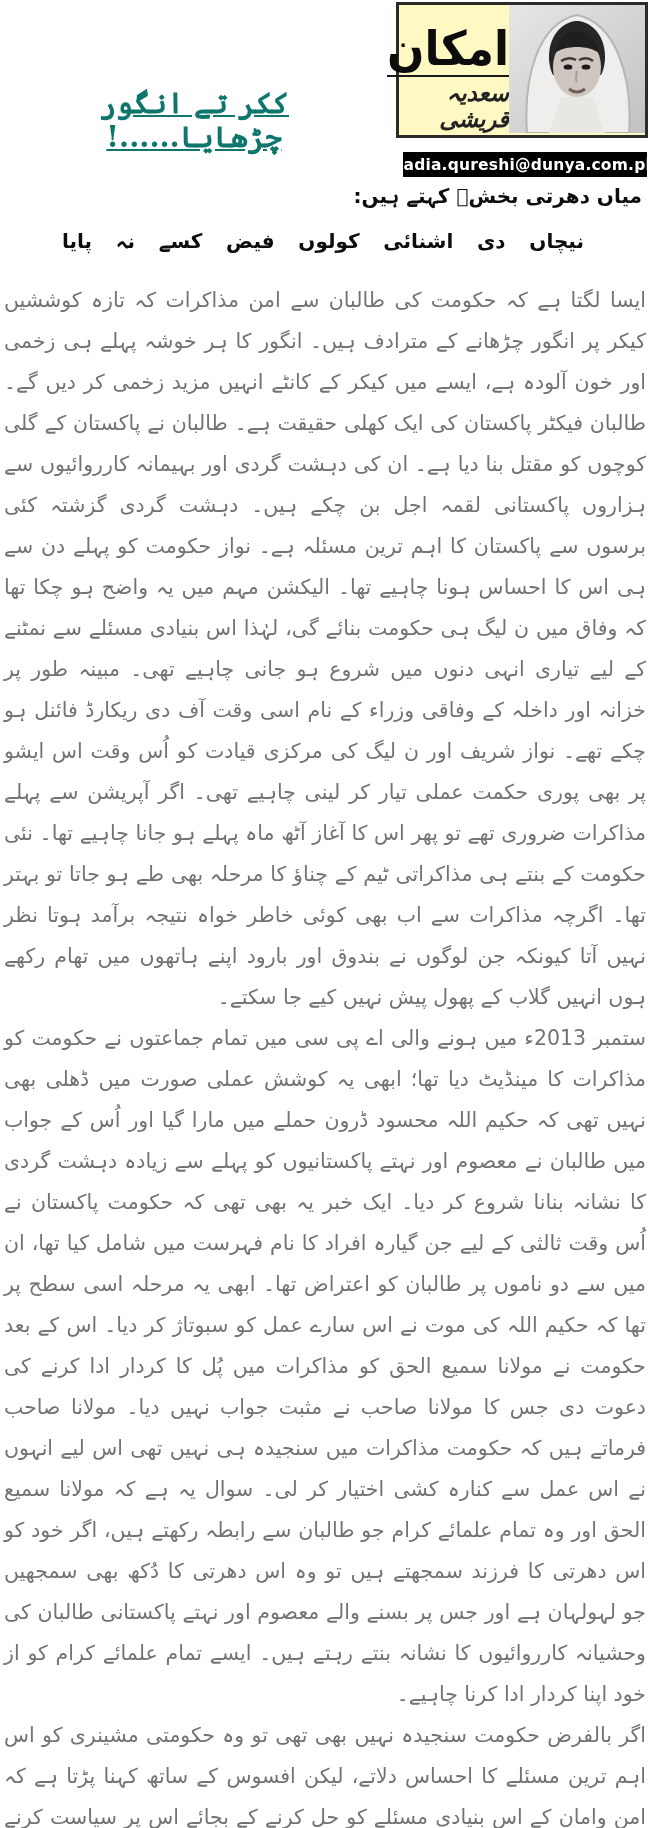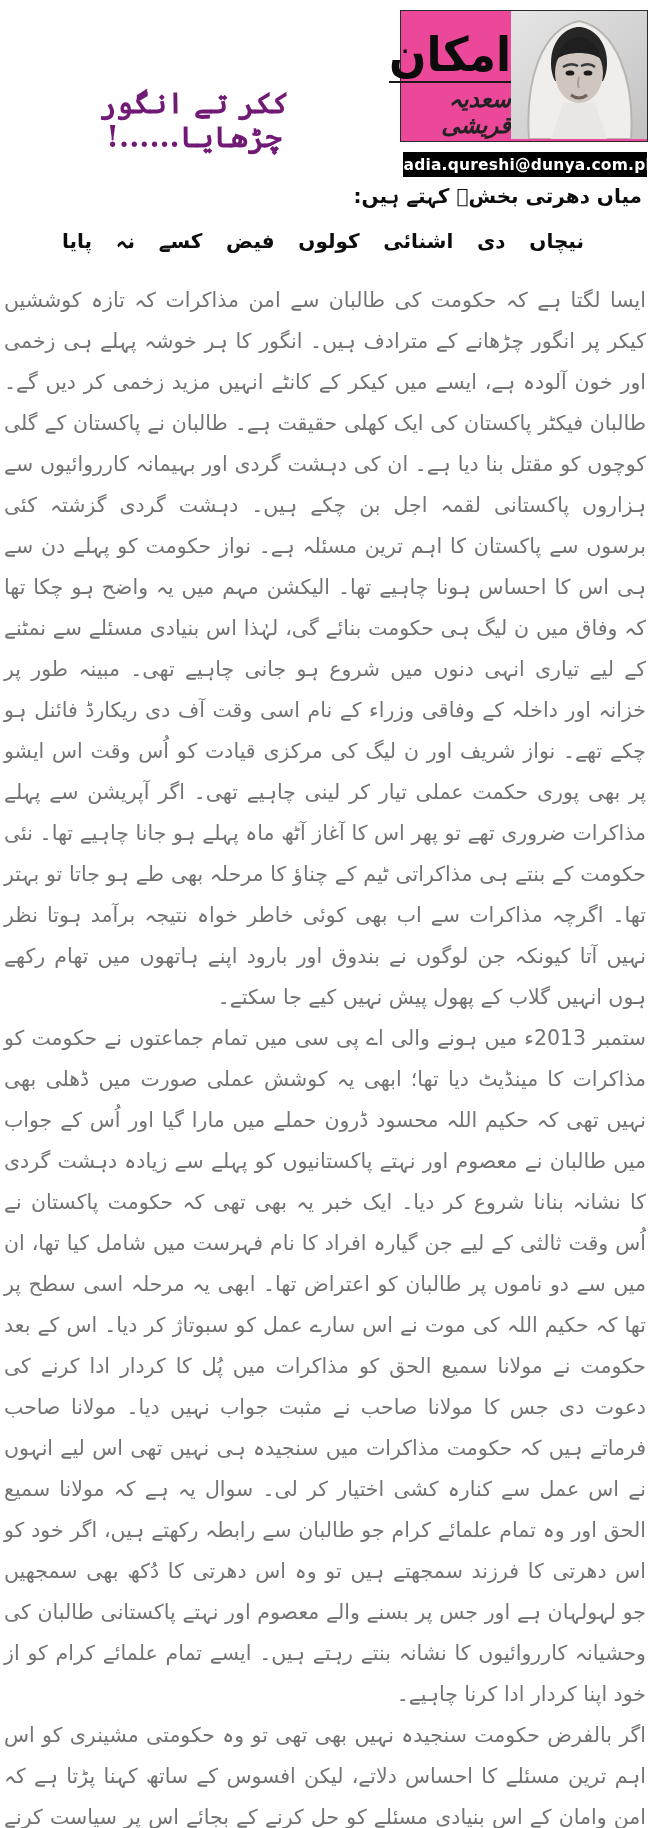--- a/index.html
+++ b/index.html
@@ -4,44 +4,44 @@
 <style>
   html,body{margin:0;padding:0;}
   body{
     width:650px;height:1828px;overflow:hidden;position:relative;
     background:#ffffff;color:#111;
     font-family:"DejaVu Sans", sans-serif;
   }
   
   .masthead{position:relative;height:182px;}
   .author-box{
-    position:absolute;top:10px;right:2px;width:246px;height:130px;
-    border:1px solid #d946ef;background:#ec4899;display:flex;flex-direction:row-reverse;
+    position:absolute;top:2px;right:2px;width:246px;height:130px;
+    border:3px solid #d946ef;background:#fef9c3;display:flex;flex-direction:row-reverse;
   }
   .photo{width:136px;height:128px;overflow:hidden;flex:none;}
   .photo svg{display:block;}
   .box-left{
     flex:1;display:flex;flex-direction:column;align-items:center;justify-content:flex-end;
     padding-bottom:2px;direction:rtl;
   }
   .column-title{
     font-size:44px;font-weight:bold;line-height:1.0;letter-spacing:-1px;
     color:#0c0c0c;transform:scaleY(1.08);
   }
   .title-rule{width:100%;height:0;border-top:2px solid #1a1a1a;margin:4px 0 3px;}
   .author-name{font-size:23px;font-weight:bold;color:#222;font-style:italic;padding-bottom:1px;}
   .email-bar{
     position:absolute;top:152px;right:3px;width:244px;height:25px;
     display:flex;align-items:center;justify-content:center;
     font-weight:bold;font-size:15.5px;letter-spacing:.2px;direction:ltr;
   }
   .headline{
     position:absolute;top:86px;left:8px;width:372px;margin:0;
-    text-align:center;font-size:29px;font-weight:bold;color:#701a75;
-    direction:rtl;font-family:"DejaVu Serif", serif;
+    text-align:center;font-size:29px;font-weight:bold;color:#0f766e;
+    direction:rtl;font-family:"DejaVu Serif", serif;text-decoration:underline;
   }
   
   .attribution{
     direction:rtl;text-align:right;padding:0 8px;margin:2px 0 10px;
     font-size:20px;font-weight:bold;color:#0d0d0d;
   }
   .poem{direction:rtl;padding:0 66px 0 62px;margin-bottom:14px;}
   .poem-line{
     font-size:20px;font-weight:bold;color:#0d0d0d;line-height:46px;
     text-align:justify;text-align-last:justify;word-spacing:6px;

